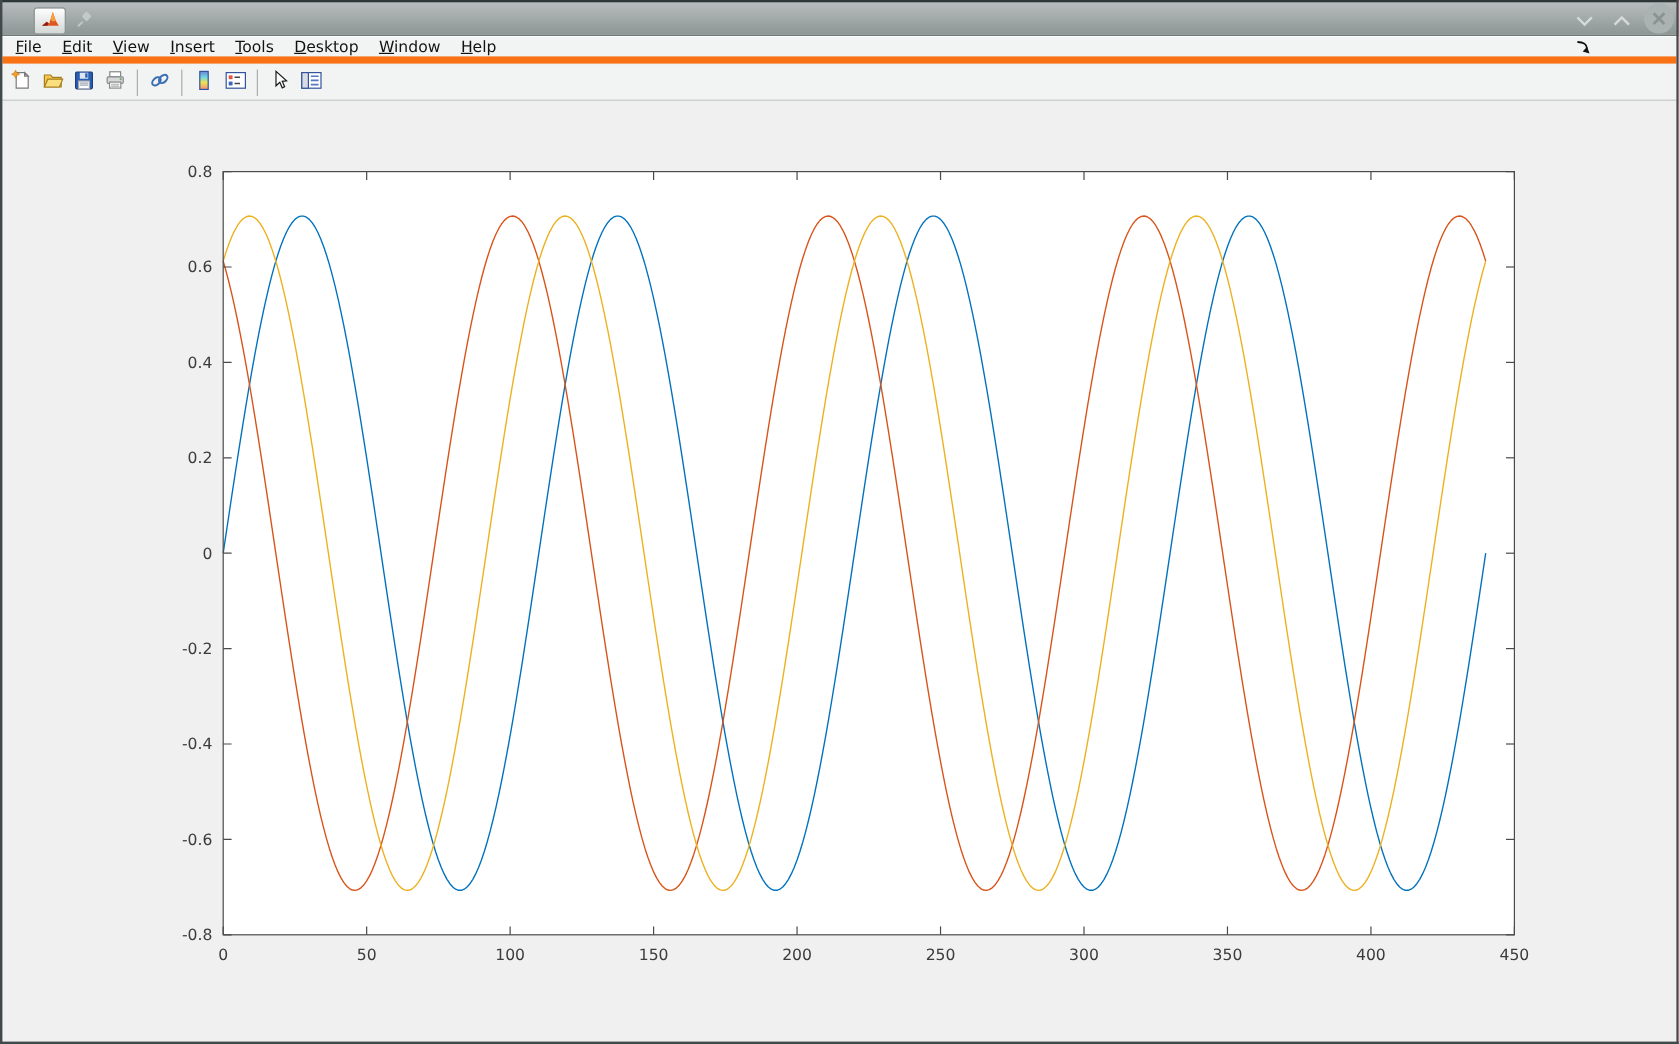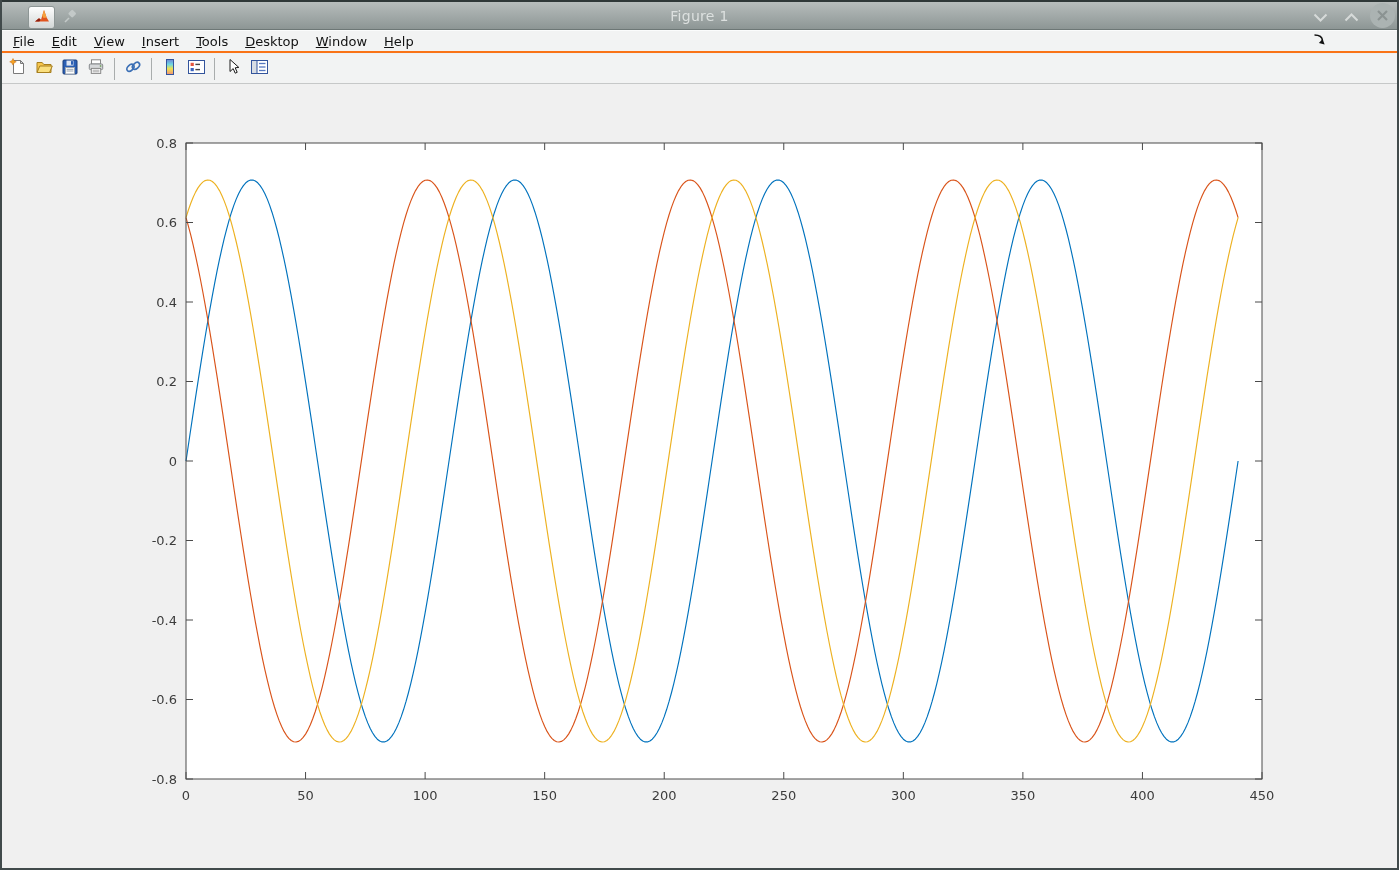--- a/index.html
+++ b/index.html
@@ -34,21 +34,21 @@
 
   
   .wb{position:absolute;background:#414a4b;z-index:60;}
   .wb-left{left:0;top:0;width:2px;height:870px;}
   .wb-right{right:0;top:0;width:2px;height:870px;}
   .wb-bottom{left:0;bottom:0;width:100%;height:2px;}
 
   
   .menubar{
     position:absolute;left:2px;right:2px;top:30px;height:23px;box-sizing:border-box;
-    background:#f2f3f3;border-top:1px solid #fbfcfc;border-bottom:2px solid #f97316;
+    background:#f2f3f3;border-top:1px solid #fbfcfc;border-bottom:6px solid #f97316;
     display:flex;align-items:center;padding-left:11px;gap:17px;
   }
   .menu-item{font-size:13px;color:#121212;cursor:default;}
   .menu-item u{text-decoration:underline;}
   .dock-btn{
     position:absolute;right:72px;top:33px;width:16px;height:16px;
     display:flex;align-items:center;justify-content:center;z-index:10;
   }
 
   
@@ -84,21 +84,20 @@
           <path d="M10,1 L8.2,6.8 L9.6,9 L12.6,8.6 Z" fill="#f4a13d"></path>
         </svg>
       </span>
     </div>
     <span class="pin-wrap">
       <svg width="16" height="16" viewBox="0 0 16 16">
         <rect x="7.2" y="1.6" width="6" height="6" rx="1.2" transform="rotate(45 10.2 4.6)" fill="#c3c9c8"></rect>
         <path d="M7,9 L3,13" stroke="#c3c9c8" stroke-width="1.6"></path>
       </svg>
     </span>
-    <div class="titlebar-title">Figure 1</div>
     <div class="controls">
       <span class="ctrl-btn">
         <span>
           <svg width="17" height="11" viewBox="0 0 17 11">
             <path d="M2.5,2.5 L8.5,8.5 L14.5,2.5" fill="none" stroke="#d6dad9" stroke-width="2"></path>
           </svg>
         </span>
       </span>
       <span class="ctrl-btn">
         <span>

